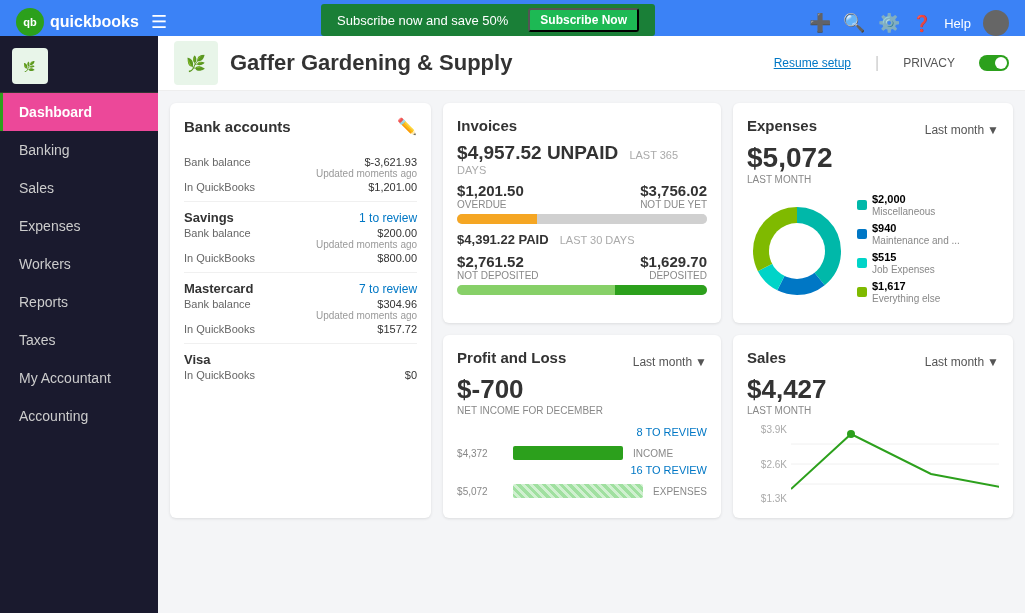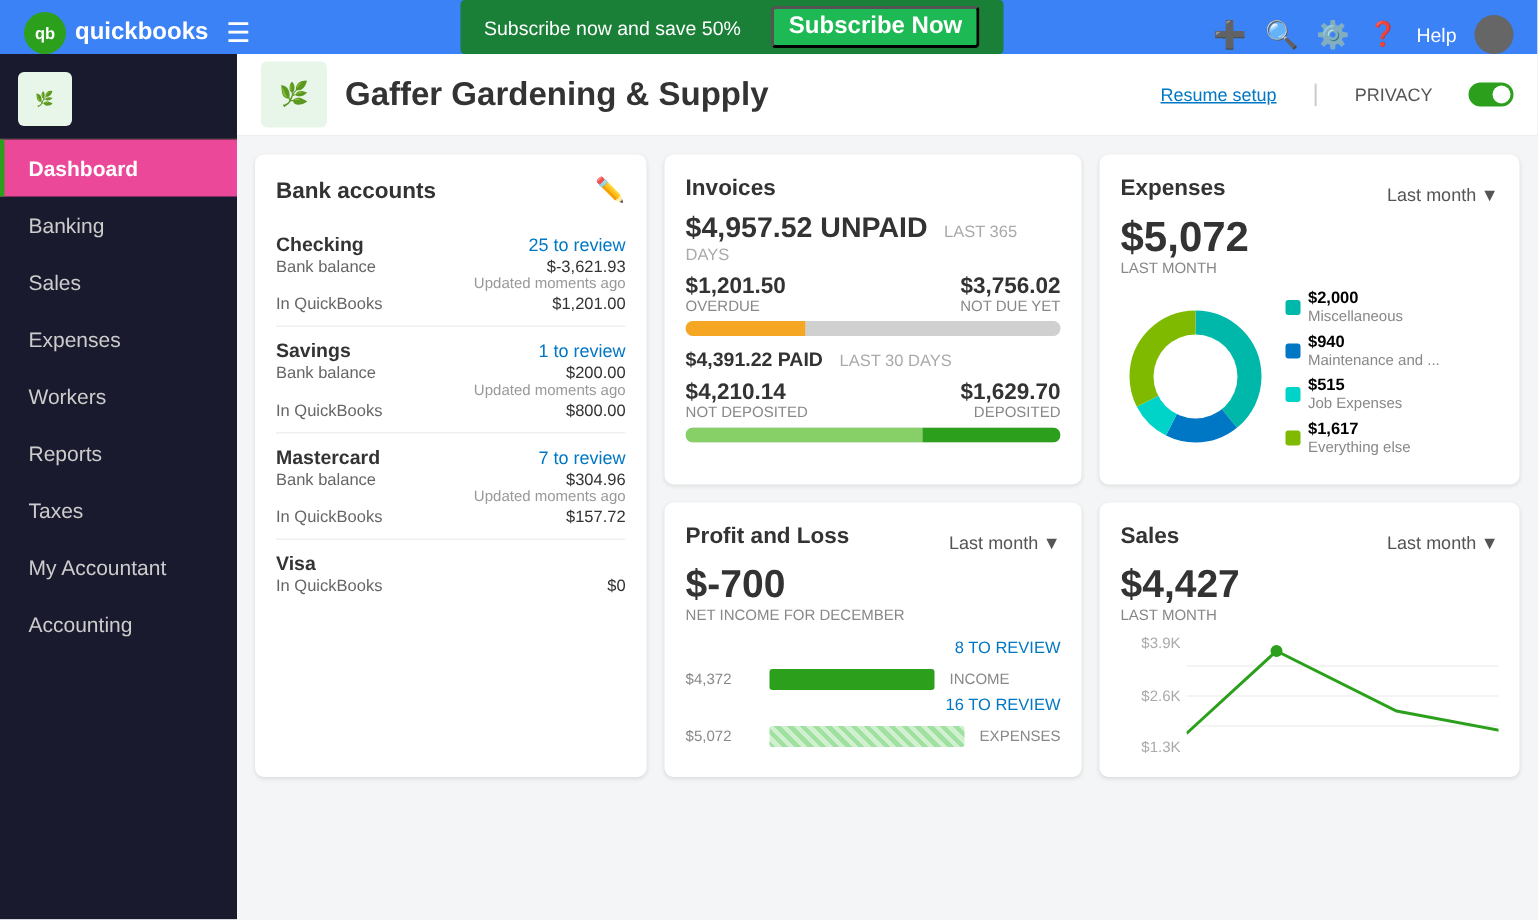--- a/index.html
+++ b/index.html
@@ -13,21 +13,21 @@
       align-items: flex-end;
       justify-content: space-between;
       padding: 0 16px;
       flex-shrink: 0;
     }
     .banner-left { display: flex; align-items: center; gap: 12px; }
     .qb-logo { display: flex; align-items: center; gap: 6px; color: white; font-weight: bold; font-size: 16px; }
     .qb-logo .logo-icon { width: 28px; height: 28px; background: #2ca01c; border-radius: 50%; display: flex; align-items: center; justify-content: center; color: white; font-size: 10px; font-weight: bold; }
     .hamburger { color: white; font-size: 18px; cursor: pointer; }
     .promo-banner { background: #1a7f37; color: white; padding: 4px 16px; border-radius: 3px; font-size: 13px; display: flex; align-items: center; gap: 20px; }
-    .promo-subscribe { background: #1db954; color: white; padding: 3px 10px; border-radius: 3px; font-weight: bold; font-size: 16px; cursor: pointer; }
+    .promo-subscribe { background: #1db954; color: white; padding: 3px 10px; border-radius: 3px; font-weight: bold; font-size: 12px; cursor: pointer; }
     .banner-right { display: flex; align-items: center; gap: 12px; color: white; }
     .banner-right span { font-size: 20px; cursor: pointer; }
     .banner-right .help-text { font-size: 13px; }
     .avatar { width: 26px; height: 26px; background: #666; border-radius: 50%; }
 
     
     .main-layout { display: flex; flex: 1; overflow: hidden; }
 
     
     .sidebar {
@@ -193,21 +193,21 @@
           <div class="progress-overdue" style="width:32%;"></div>
           <div class="progress-notdue" style="width:68%;"></div>
         </div>
 
         <div class="invoice-unpaid" style="margin-top:8px;">
           <span style="font-weight:bold;color:#333;font-size:13px;">$4,391.22 PAID</span>
           <span style="color:#aaa;font-size:11px;margin-left:8px;">LAST 30 DAYS</span>
         </div>
         <div class="invoice-row">
           <div class="invoice-col">
-            <div class="amount">$4,210.14</div>
+            <div class="amount">$2,761.52</div>
             <div class="label">NOT DEPOSITED</div>
           </div>
           <div class="invoice-col" style="text-align:right;">
             <div class="amount">$1,629.70</div>
             <div class="label">DEPOSITED</div>
           </div>
         </div>
         <div class="progress-bar">
           <div class="progress-deposited" style="width:63%;background:#87d068;"></div>
           <div class="progress-deposited" style="width:37%;background:#2ca01c;"></div>
@@ -256,24 +256,20 @@
         </div>
       </div>
 
       <div class="bank-card">
         <div class="bank-header">
           <div class="bank-title">Bank accounts</div>
           <span class="bank-edit">✏️</span>
         </div>
 
         <div class="bank-account">
-          <div class="bank-account-header">
-            <span class="bank-account-name">Checking</span>
-            <span class="bank-review">25 to review</span>
-          </div>
           <div class="bank-row">
             <span>Bank balance</span>
             <div style="text-align:right;">
               <div class="bank-amount">$-3,621.93</div>
               <div class="bank-updated">Updated moments ago</div>
             </div>
           </div>
           <div class="bank-row">
             <span>In QuickBooks</span>
             <span class="bank-amount">$1,201.00</span>

